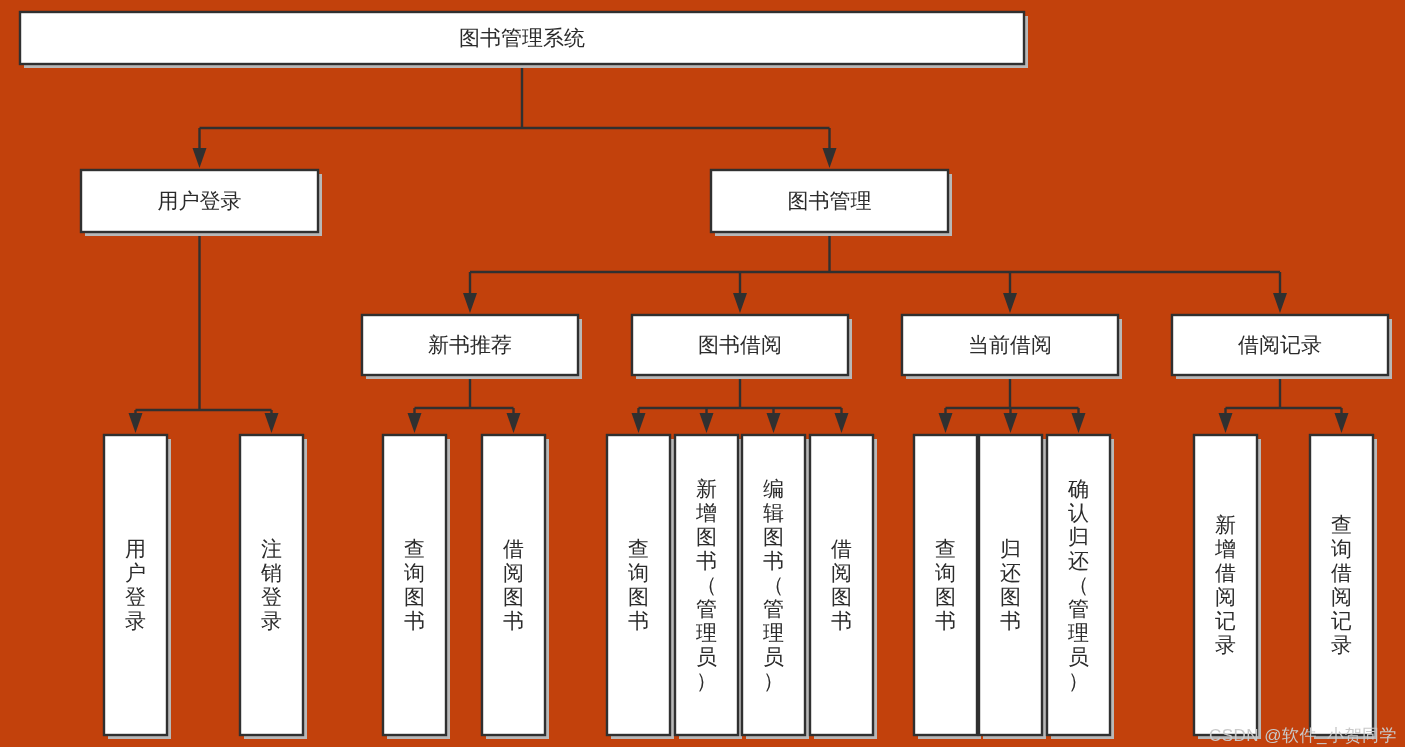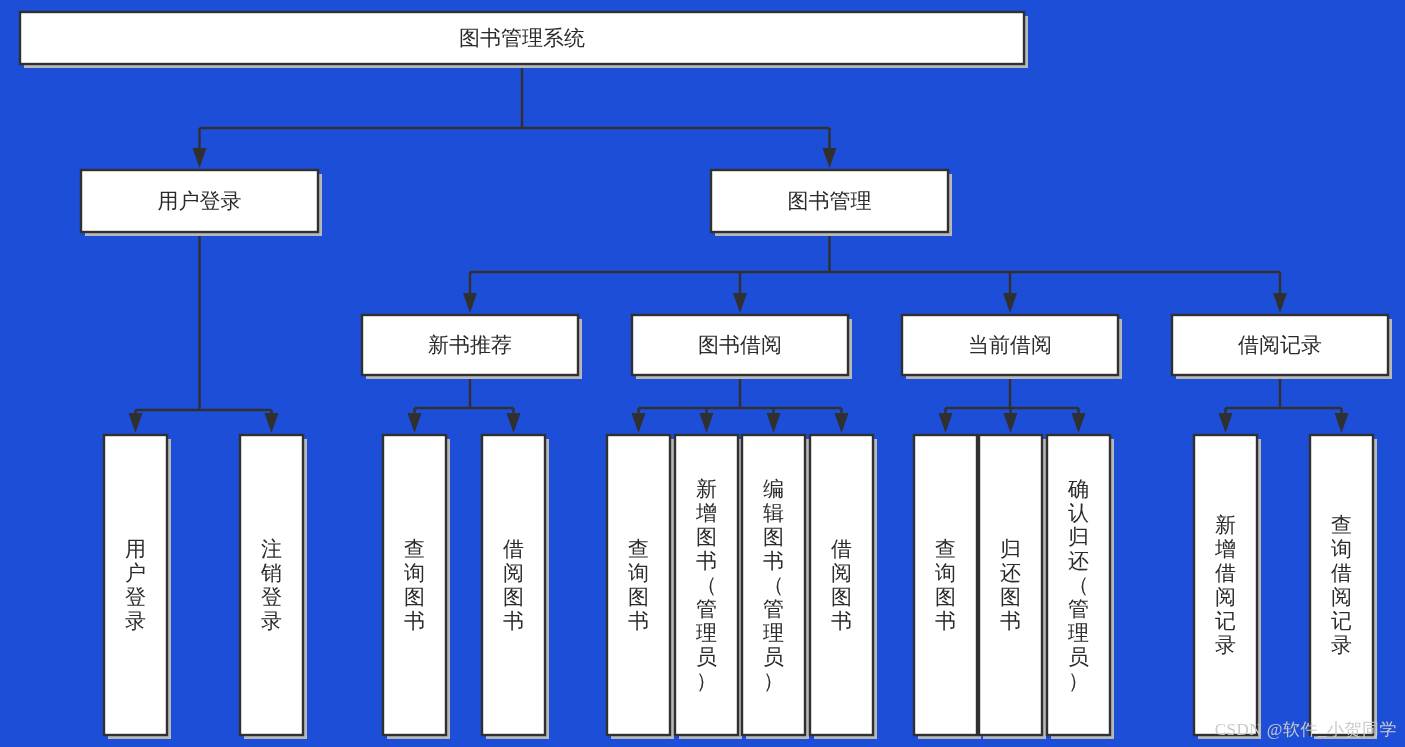--- a/index.html
+++ b/index.html
@@ -12,21 +12,21 @@
     font-family: "DejaVu Sans", "Liberation Sans", sans-serif;
     width: 1405px;
     height: 747px;
     overflow: hidden;
     position: relative;
   }
   #diagram-root {
     position: relative;
     width: 1405px;
     height: 747px;
-    background: #1d4ed8;
+    background: #c2410c;
   }
   svg#tree-svg {
     position: absolute;
     left: 0;
     top: 0;
     width: 1405px;
     height: 747px;
     display: block;
   }
   .node-box {
@@ -58,22 +58,22 @@
   }
   .node-label-v {
     font-family: "DejaVu Sans", "Liberation Sans", sans-serif;
     font-size: 21px;
     fill: #2b2b2b;
     white-space: pre;
   }
   .watermark-text {
     position: absolute;
     right: 8px;
-    bottom: 6px;
-    font-family: Liberation Serif, serif;
+    bottom: 0;
+    font-family: Liberation Sans, sans-serif;
     font-size: 17px;
     color: #c9c9c9;
     letter-spacing: 0.5px;
     user-select: none;
     pointer-events: none;
     white-space: nowrap;
   }
 </style>
 </head>
 <body>

